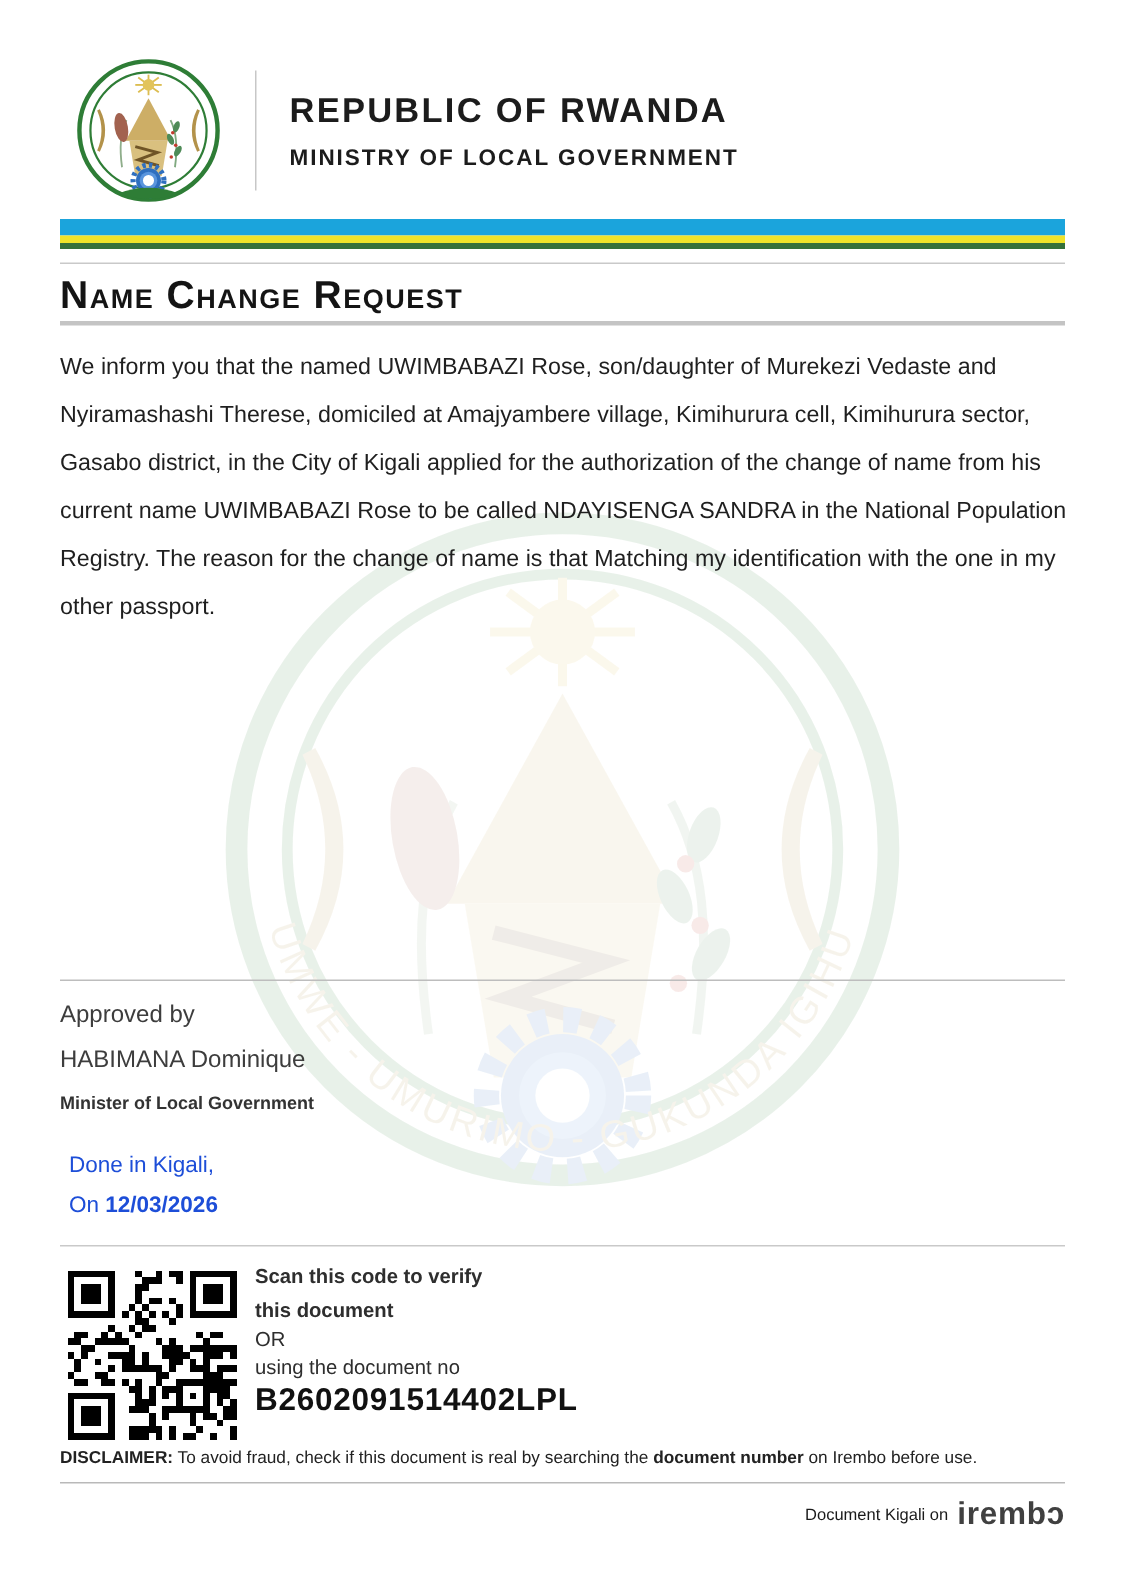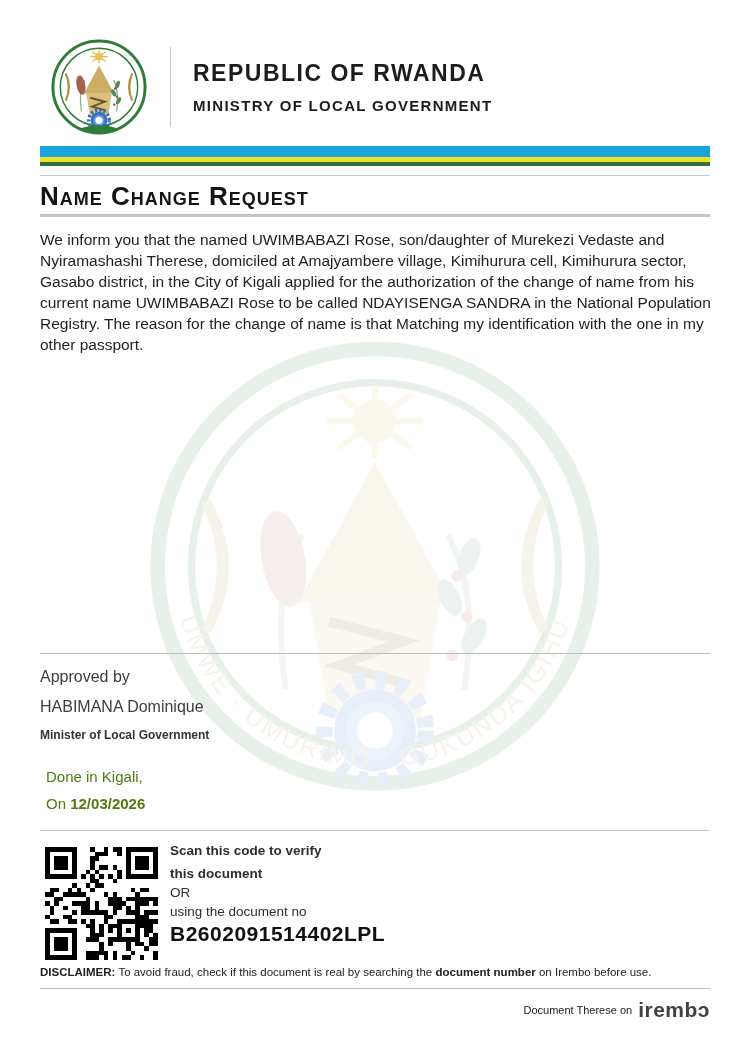--- a/index.html
+++ b/index.html
@@ -43,36 +43,36 @@
   
   .doc-title {
     position: absolute; top: 181px; left: 40px;
     font-size: 26px; font-weight: bold; color: #141414;
     font-variant: small-caps; letter-spacing: 1px;
   }
 
   
   .doc-body {
     position: absolute; top: 229px; left: 40px; width: 674px;
-    font-size: 15.5px; line-height: 21px; color: #1f1f1f;
+    font-size: 15.5px; line-height: 32px; color: #1f1f1f;
   }
 
   
   .watermark {
     position: absolute; top: 332px; left: 133px; width: 484px; height: 484px;
     opacity: 0.10; pointer-events: none;
   }
 
   
   .approval { position: absolute; top: 668px; left: 40px; color: #3d3d3d; }
   .approved-by { font-size: 16px; }
   .approver-name { font-size: 16px; margin-top: 12px; }
   .approver-title { font-size: 12px; font-weight: bold; margin-top: 12px; color: #333; }
 
-  .done-block { position: absolute; top: 768px; left: 46px; color: #4d7c0f; }
+  .done-block { position: absolute; top: 768px; left: 46px; color: #1d4ed8; }
   .done-line { font-size: 15px; }
   .on-line { font-size: 15px; margin-top: 10px; }
   .on-line .date { font-weight: bold; }
 
   
   .qr-box { position: absolute; top: 847px; left: 45px; width: 113px; height: 113px; }
   .verify-block { position: absolute; top: 843px; left: 170px; color: #2e2e2e; }
   .verify-block .v-line { font-size: 13.5px; }
   .v-bold { font-weight: bold; }
   .v-gap-a { margin-top: 8px; }
@@ -508,17 +508,17 @@
     <div class="v-line v-gap-b">OR</div>
     <div class="v-line v-gap-b">using the document no</div>
     <div class="doc-number">B2602091514402LPL</div>
   </div>
 
   <div class="disclaimer"><b>DISCLAIMER:</b><span> To avoid fraud, check if this document is real by searching the </span><b>document number</b><span> on Irembo before use.</span></div>
 
   <div class="rule rule-5"></div>
 
   <div class="footer">
-    <span class="issued-label">Document Therese on</span>
+    <span class="issued-label">Document Kigali on</span>
     <span class="brand">irembɔ</span>
   </div>
 
 </div>
 
 </body></html>

